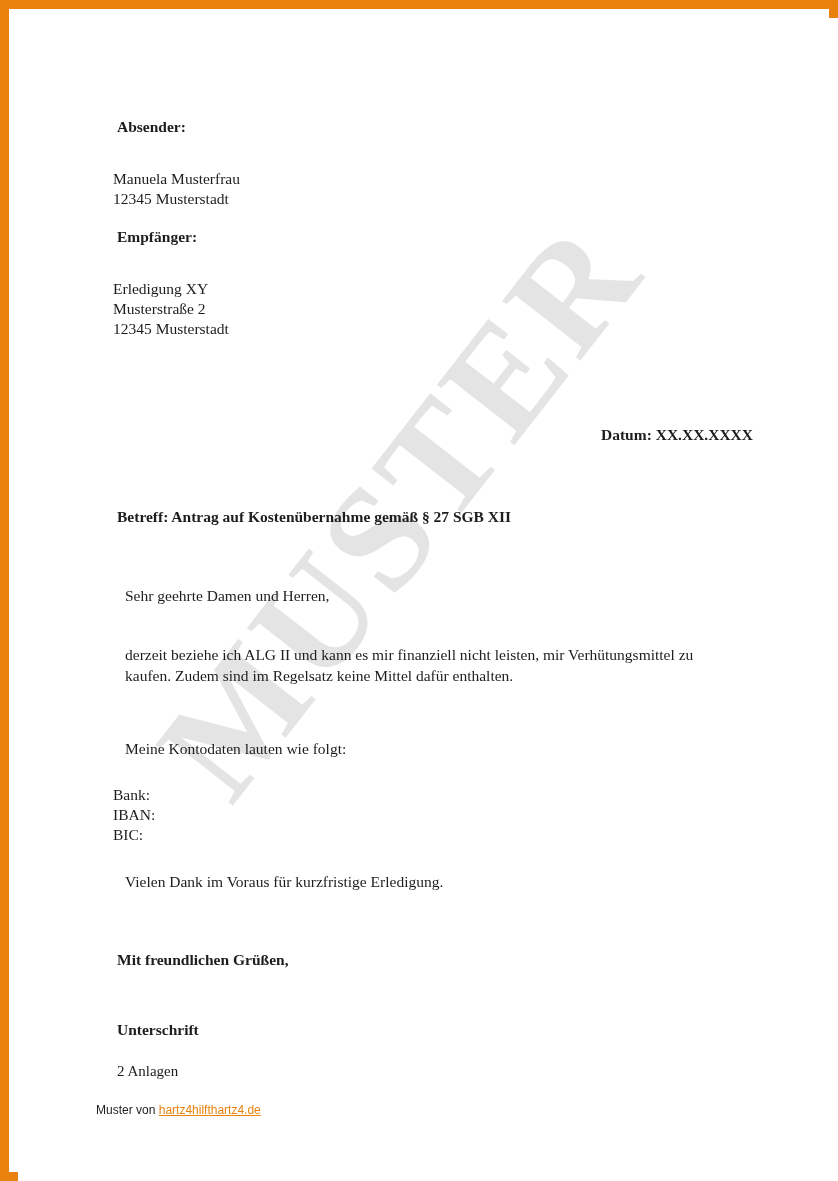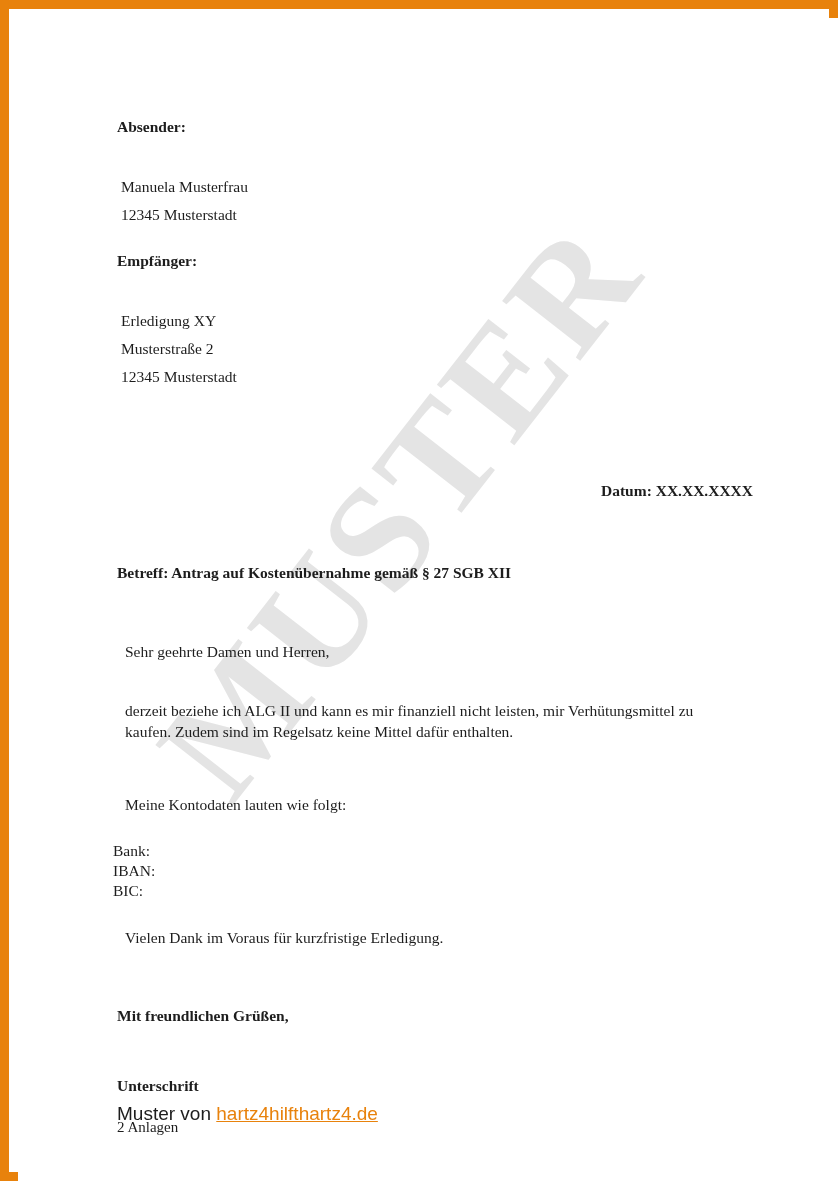--- a/index.html
+++ b/index.html
@@ -82,21 +82,21 @@
   }
   .block {
     margin: 4px;
   }
   .gap-sm { height: 14px; }
   .gap-md { height: 28px; }
   .gap-lg { height: 42px; }
   .gap-xl { height: 58px; }
 
   .addr-line {
-    margin: 8px;
+    margin: 0;
     line-height: 1.3;
   }
 
   #date-line {
     text-align: right;
     font-weight: 700;
     font-size: 15.5px;
     margin-top: 28px;
   }
 
@@ -105,24 +105,24 @@
     line-height: 1.36;
   }
 
   .kontodaten-line {
     margin: 0;
     line-height: 1.3;
   }
 
   #footer-note {
     position: absolute;
-    left: 99px;
+    left: 78px;
     top: 1085px;
     font-family: "Liberation Sans", sans-serif;
-    font-size: 19px;
+    font-size: 12px;
     color: #1d1d1d;
   }
   #footer-note a {
     color: #e8820c;
     text-decoration: underline;
   }
 
   #anlagen {
     font-family: "Liberation Serif", serif;
     font-size: 15px;

